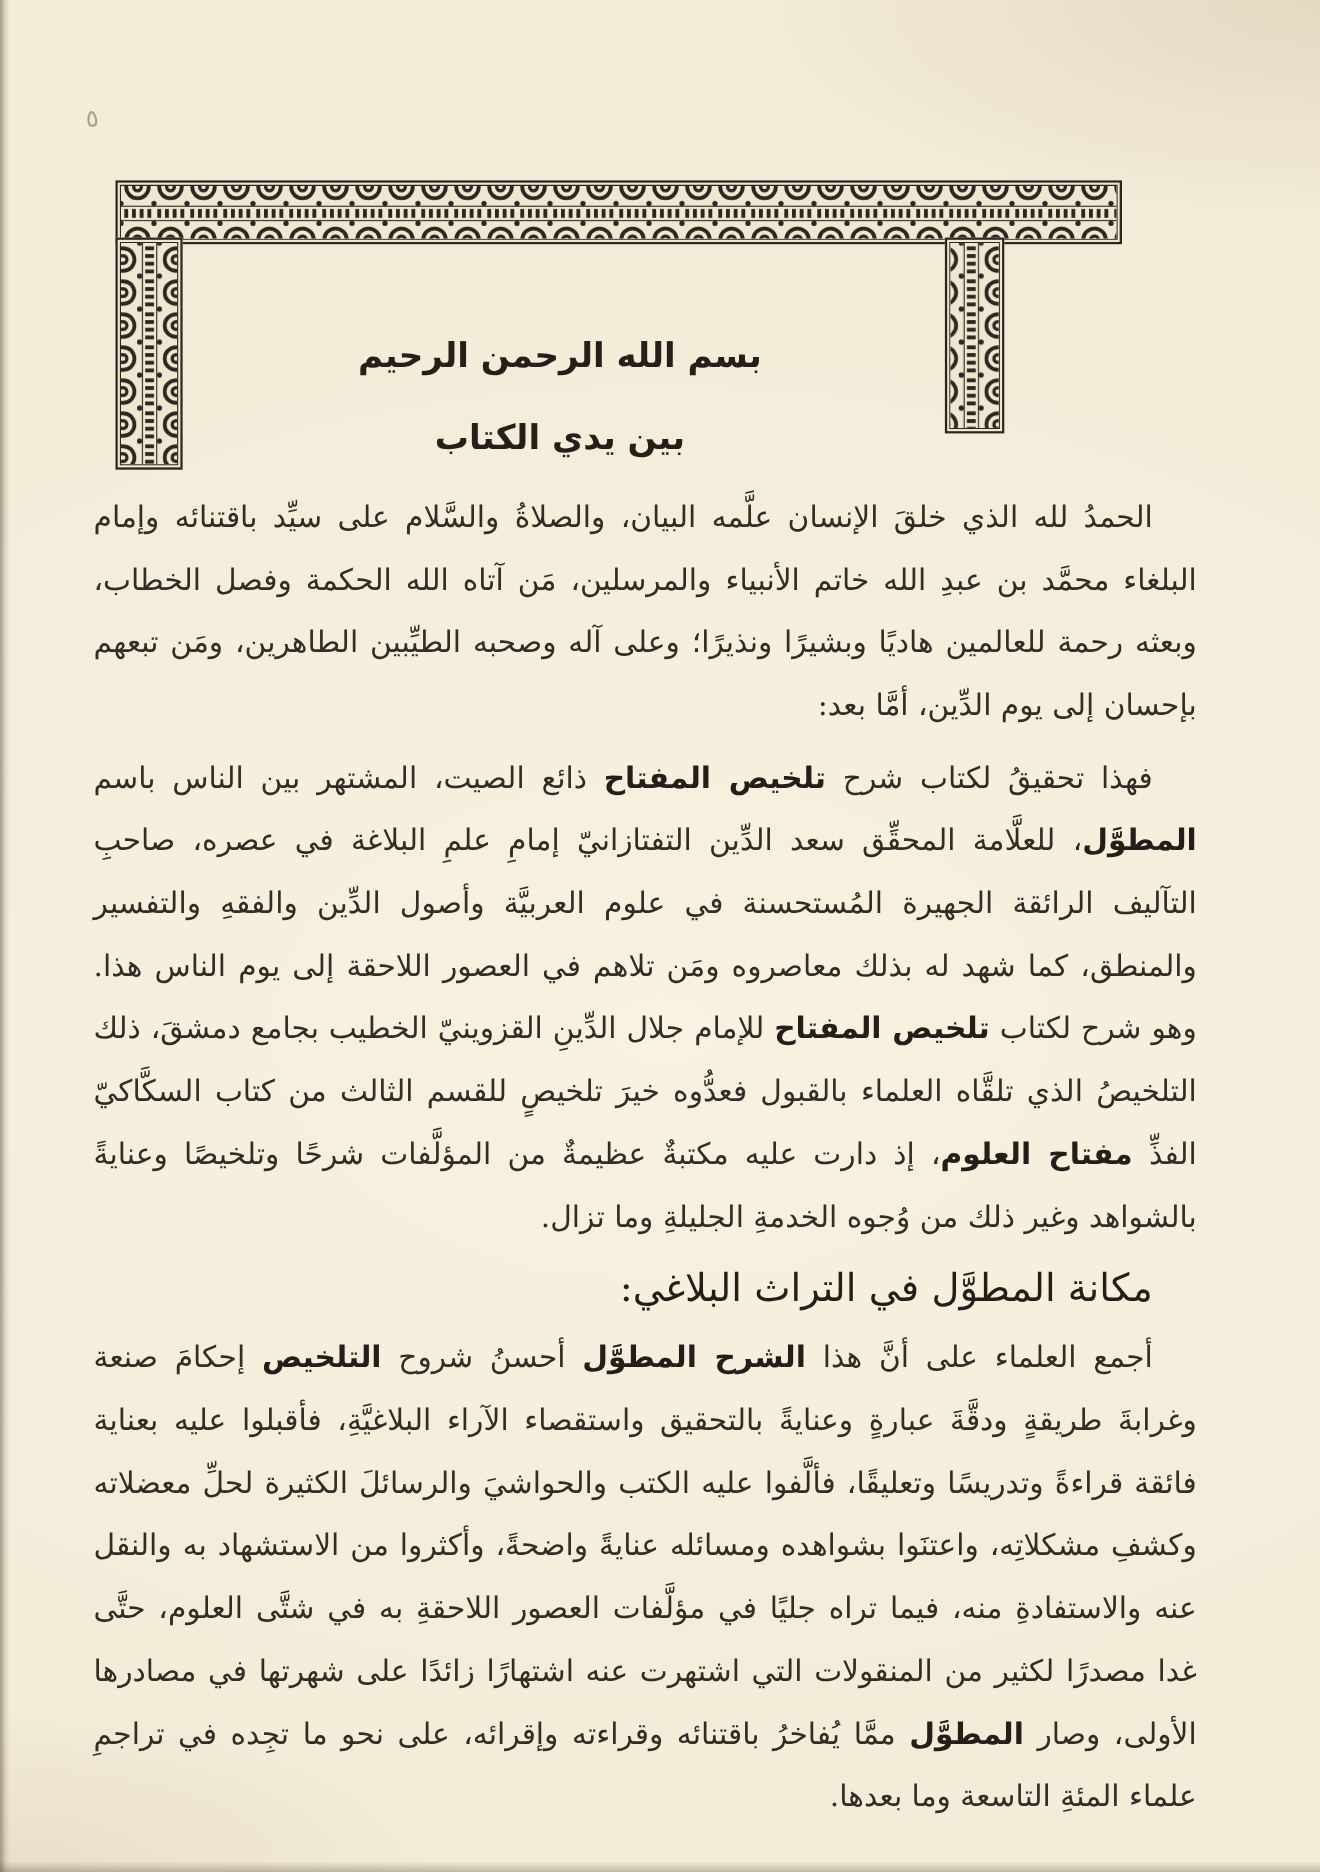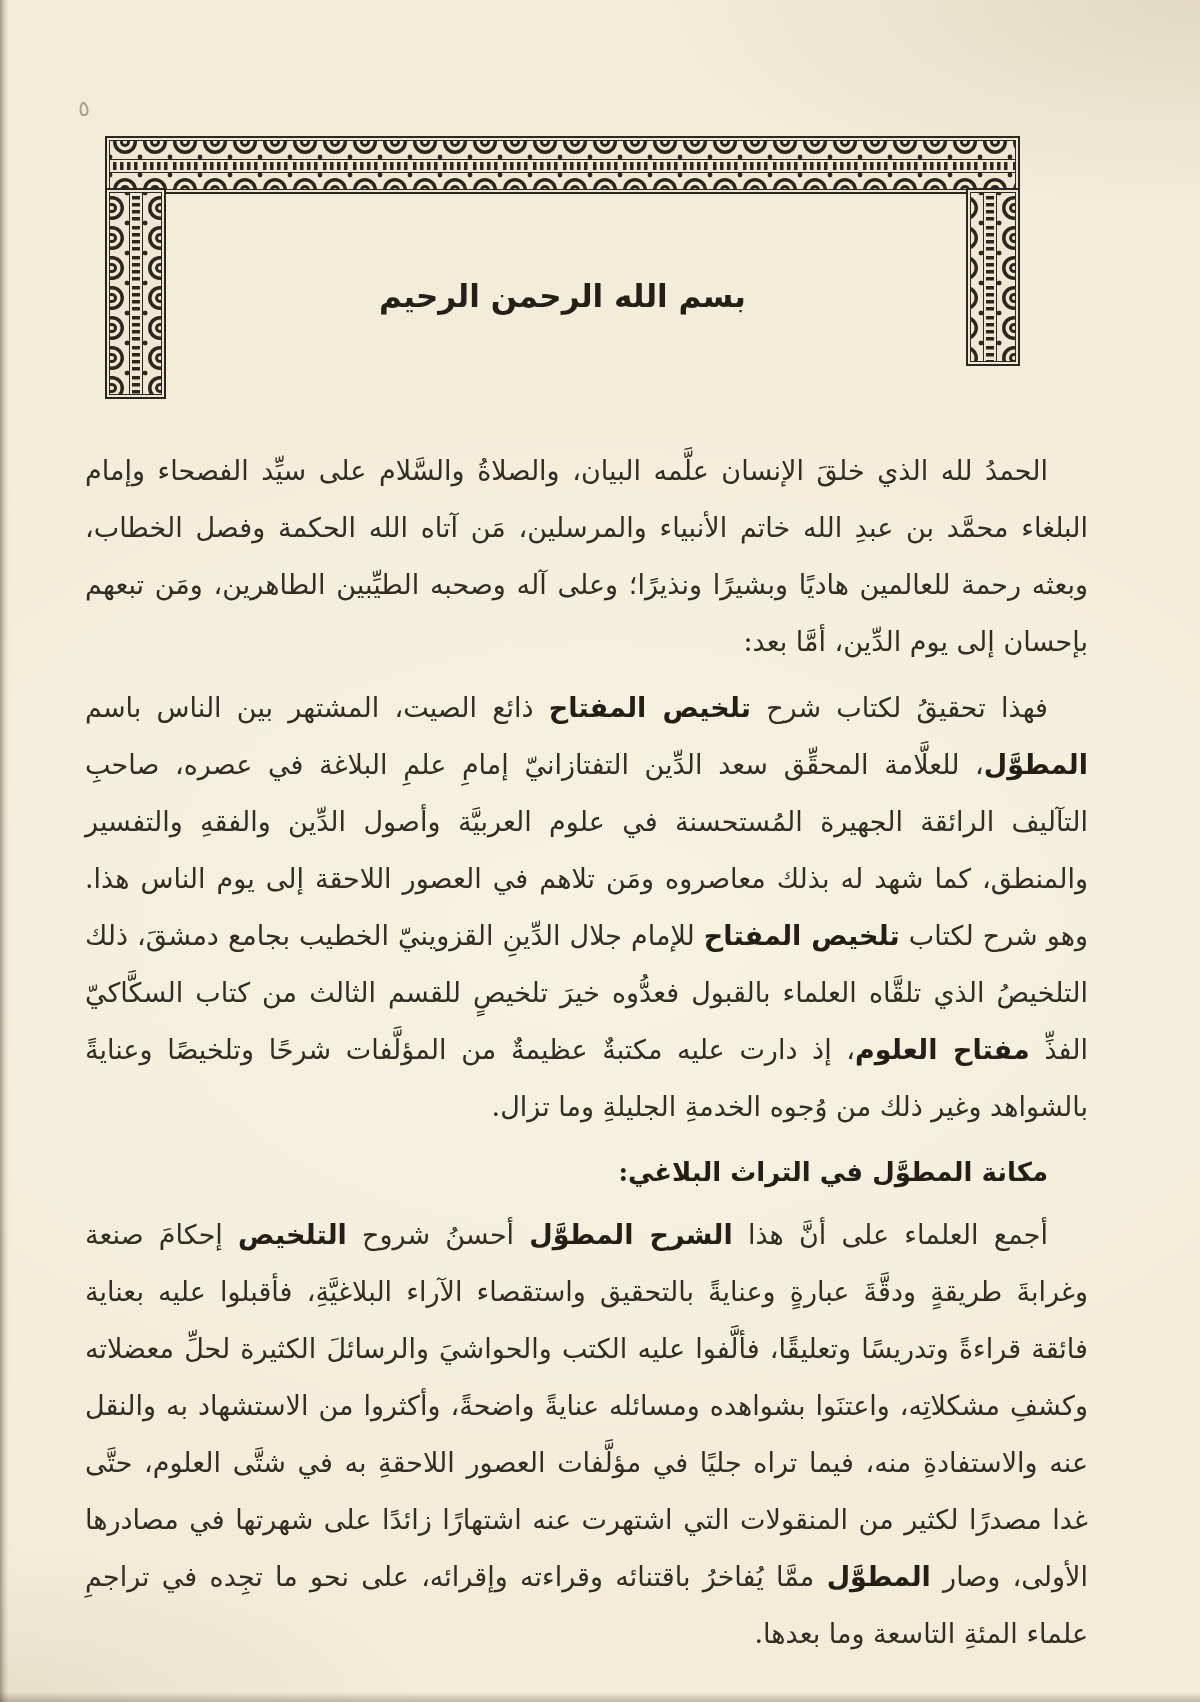--- a/index.html
+++ b/index.html
@@ -30,21 +30,21 @@
     background:linear-gradient(to top, rgba(70,58,38,.30), transparent);
     pointer-events:none;
   }
   .page-number{
     position:absolute;left:78px;top:96px;
     font-size:22px;color:rgba(110,98,70,.55);
     transform:rotate(-6deg);
   }
   
   .ornament-frame{
-    position:absolute;left:105px;top:136px;width:915px;height:270px;
+    position:absolute;left:105px;top:164px;width:808px;height:270px;
   }
   .orn-band{
     position:absolute;
     border:2px solid #2b2620;
     box-shadow:inset 0 0 0 2px #efe7d1, inset 0 0 0 3px #2b2620;
     background:#efe7d1;
     overflow:hidden;
   }
   .orn-top{left:0;top:0;width:911px;height:54px;}
   .orn-left{left:0;top:52px;width:57px;height:207px;}
@@ -59,21 +59,21 @@
     font-size:27px;line-height:57px;text-align:justify;
     color:#322c25;
   }
   .para{
     margin:0 0 9px 0;
     text-indent:40px;
   }
   .b{font-weight:700;color:#231e17;margin-top:16px;}
   .subheading{
     margin:2px 0 5px 0;
-    font-size:26px;font-weight:700;color:#231e17;
+    font-size:35px;font-weight:400;color:#231e17;
     text-indent:40px;line-height:57px;
   }
 </style>
 </head>
 <body>
 
 <svg width="0" height="0" style="position:absolute" aria-hidden="true">
   <defs>
     <pattern id="ornH" width="30" height="50" patternUnits="userSpaceOnUse">
       <rect width="30" height="50" fill="#efe7d1"></rect>
@@ -123,22 +123,25 @@
       <svg width="44" height="168">
         <g transform="translate(44,0) rotate(90)">
             <rect width="168" height="44" fill="url(#ornH)"></rect>
           </g>
       </svg>
     </div>
 
     <div class="titles-basmala">
       <span class="title-text">بسم الله الرحمن الرحيم</span>
     </div>
+    <div class="titles-section">
+      <span class="title-text">بين يدي الكتاب</span>
+    </div>
   </div>
 
   <div class="body-text">
-    <p class="para"><span>الحمدُ لله الذي خلقَ الإنسان علَّمه البيان، والصلاةُ والسَّلام على سيِّد الفصحاء وإمام البلغاء محمَّد بن عبدِ الله خاتم الأنبياء والمرسلين، مَن آتاه الله الحكمة وفصل الخطاب، وبعثه رحمة للعالمين هاديًا وبشيرًا ونذيرًا؛ وعلى آله وصحبه الطيِّبين الطاهرين، ومَن تبعهم بإحسان إلى يوم الدِّين، أمَّا بعد:</span></p>
+    <p class="para"><span>الحمدُ لله الذي خلقَ الإنسان علَّمه البيان، والصلاةُ والسَّلام على سيِّد باقتنائه وإمام البلغاء محمَّد بن عبدِ الله خاتم الأنبياء والمرسلين، مَن آتاه الله الحكمة وفصل الخطاب، وبعثه رحمة للعالمين هاديًا وبشيرًا ونذيرًا؛ وعلى آله وصحبه الطيِّبين الطاهرين، ومَن تبعهم بإحسان إلى يوم الدِّين، أمَّا بعد:</span></p>
     <p class="para"><span>فهذا تحقيقُ لكتاب شرح </span><span class="b">تلخيص المفتاح</span><span> ذائع الصيت، المشتهر بين الناس باسم </span><span class="b">المطوَّل</span><span>، للعلَّامة المحقِّق سعد الدِّين التفتازانيّ إمامِ علمِ البلاغة في عصره، صاحبِ التآليف الرائقة الجهيرة المُستحسنة في علوم العربيَّة وأصول الدِّين والفقهِ والتفسير والمنطق، كما شهد له بذلك معاصروه ومَن تلاهم في العصور اللاحقة إلى يوم الناس هذا. وهو شرح لكتاب </span><span class="b">تلخيص المفتاح</span><span> للإمام جلال الدِّينِ القزوينيّ الخطيب بجامع دمشقَ، ذلك التلخيصُ الذي تلقَّاه العلماء بالقبول فعدُّوه خيرَ تلخيصٍ للقسم الثالث من كتاب السكَّاكيّ الفذِّ </span><span class="b">مفتاح العلوم</span><span>، إذ دارت عليه مكتبةٌ عظيمةٌ من المؤلَّفات شرحًا وتلخيصًا وعنايةً بالشواهد وغير ذلك من وُجوه الخدمةِ الجليلةِ وما تزال.</span></p>
     <h3 class="subheading">مكانة المطوَّل في التراث البلاغي:</h3>
     <p class="para"><span>أجمع العلماء على أنَّ هذا </span><span class="b">الشرح المطوَّل</span><span> أحسنُ شروح </span><span class="b">التلخيص</span><span> إحكامَ صنعة وغرابةَ طريقةٍ ودقَّةَ عبارةٍ وعنايةً بالتحقيق واستقصاء الآراء البلاغيَّةِ، فأقبلوا عليه بعناية فائقة قراءةً وتدريسًا وتعليقًا، فألَّفوا عليه الكتب والحواشيَ والرسائلَ الكثيرة لحلِّ معضلاته وكشفِ مشكلاتِه، واعتنَوا بشواهده ومسائله عنايةً واضحةً، وأكثروا من الاستشهاد به والنقل عنه والاستفادةِ منه، فيما تراه جليًا في مؤلَّفات العصور اللاحقةِ به في شتَّى العلوم، حتَّى غدا مصدرًا لكثير من المنقولات التي اشتهرت عنه اشتهارًا زائدًا على شهرتها في مصادرها الأولى، وصار </span><span class="b">المطوَّل</span><span> ممَّا يُفاخرُ باقتنائه وقراءته وإقرائه، على نحو ما تجِده في تراجمِ علماء المئةِ التاسعة وما بعدها.</span></p>
   </div>
 
 </div>
 
 </body></html>

